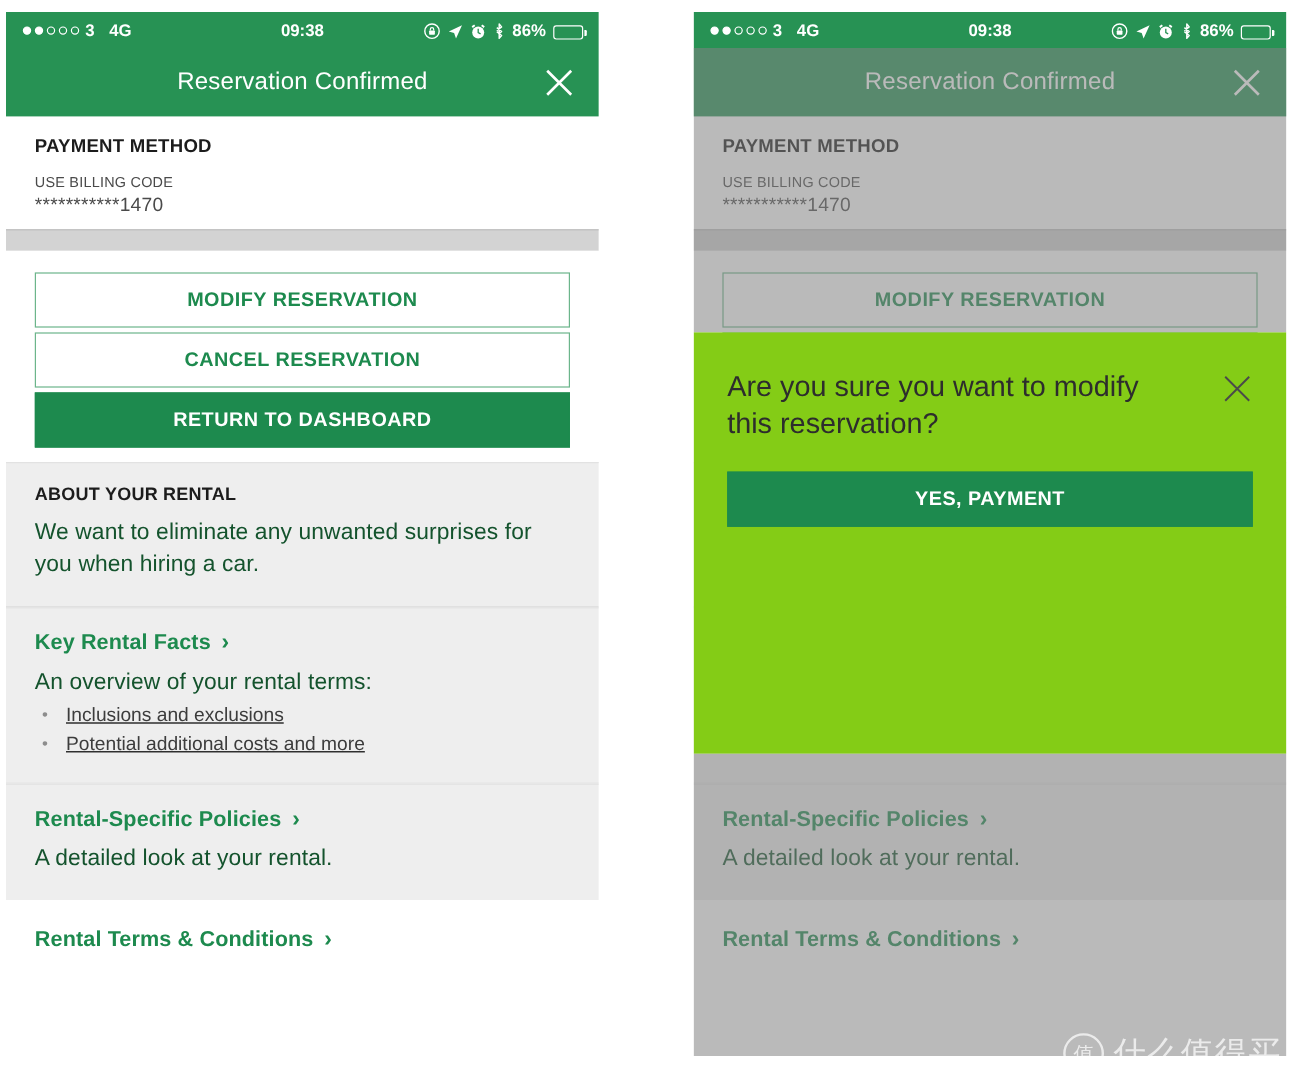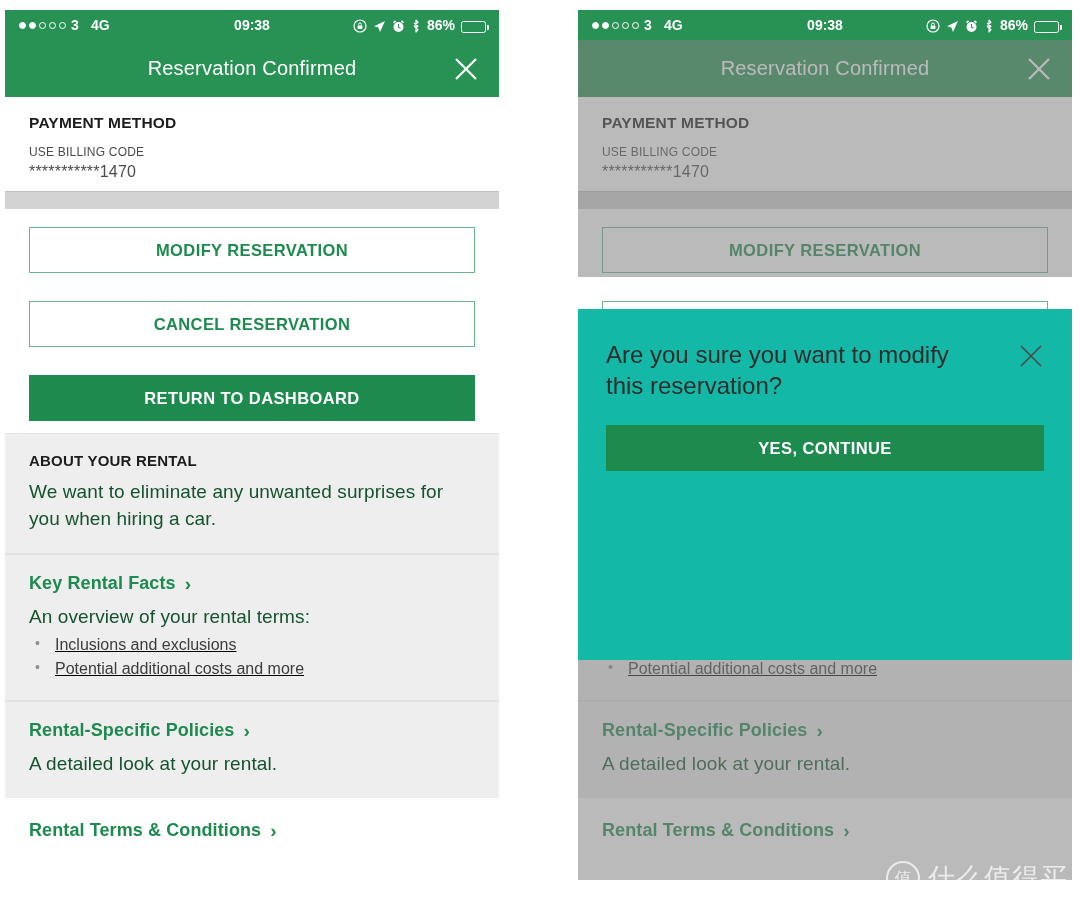--- a/index.html
+++ b/index.html
@@ -45,40 +45,40 @@
   .pm-line{font-size:12px;color:#4a4a4a;margin-top:13px;letter-spacing:.2px;}
   .pm-line2{font-size:16px;color:#4a4a4a;margin-top:4px;letter-spacing:.2px;}
 
   .divider-band{height:17px;background:#d3d3d3;border-top:1px solid #bfbfbf;}
 
   .btn-area{padding:18px 24px 12px 24px;background:#ffffff;}
   .btn{height:46px;display:flex;align-items:center;justify-content:center;
        font-size:16.5px;font-weight:bold;letter-spacing:.4px;box-sizing:border-box;cursor:pointer;}
   .btn-outline{border:1px solid #6cb58b;background:#ffffff;color:#1d8a4e;}
   .btn-solid{background:#1d8a4e;color:#ffffff;border:1px solid #1d8a4e;}
-  .btn + .btn{margin-top:28px;}
+  .btn + .btn{margin-top:4px;}
 
   .panel{background:#eeeeee;padding:18px 24px 20px 24px;border-top:1px solid #e2e2e2;}
   .panel-title{font-size:15px;font-weight:bold;color:#1c1c1c;letter-spacing:.2px;}
   .panel-text{font-size:19px;color:#14532d;line-height:1.42;margin-top:10px;letter-spacing:.1px;}
   .link-head{font-size:18px;font-weight:bold;color:#1d8a4e;display:flex;align-items:center;
              gap:9px;cursor:pointer;letter-spacing:.1px;}
   .chev{font-size:19px;font-weight:bold;line-height:1;}
   .bullets{margin:2px 0 0 0;padding:0;list-style:none;text-decoration:underline;}
   .bullets li{font-size:16px;color:#3c3c3c;line-height:1.48;position:relative;padding-left:26px;}
   .bullets li:before{content:"\2022";position:absolute;left:6px;color:#8d8d8d;font-size:14px;}
   .panel-gap{height:1px;background:#e0e0e0;}
   .terms{background:#ffffff;padding:22px 24px 24px 24px;}
 
   
   .dim{position:absolute;left:0;right:0;background:rgba(130,130,130,0.55);z-index:5;pointer-events:none;}
 
   
-  .modal{position:absolute;left:0;right:0;background:#14b8a6;z-index:10;
-         padding:30px 28px 26px 28px;box-sizing:border-box;margin-top:32px;}
+  .modal{position:absolute;left:0;right:0;background:#84cc16;z-index:10;
+         padding:30px 28px 26px 28px;box-sizing:border-box;}
   .modal-head{display:flex;align-items:flex-start;justify-content:space-between;gap:14px;}
   .modal-title{font-size:24px;color:#2d2d2d;font-weight:400;line-height:1.3;max-width:370px;}
   .modal-close{width:26px;height:26px;flex:none;margin-top:4px;cursor:pointer;}
   .modal-body{font-size:16px;color:#3c3c3c;line-height:1.45;margin-top:17px;letter-spacing:.05px;}
   .modal-btns{margin-top:24px;}
   .modal-btns .btn + .btn{margin-top:12px;}
 
   
   .watermark{position:absolute;right:12px;bottom:14px;z-index:30;display:flex;align-items:center;gap:8px;
              opacity:.72;}
@@ -308,21 +308,21 @@
   <div class="modal" style="top:267px;height:351px;">
     <div class="modal-head">
       <div class="modal-title">Are you sure you want to modify this reservation?</div>
       <span class="modal-close">
         <svg width="26" height="26" viewBox="0 0 26 26">
             <path d="M3 3 23 23M23 3 3 23" stroke="#4a4a4a" stroke-width="1.6" fill="none"></path>
           </svg>
       </span>
     </div>
     <div class="modal-btns">
-      <div class="btn btn-solid">YES, CONTINUE</div>
+      <div class="btn btn-solid">YES, PAYMENT</div>
     </div>
   </div>
 </div>
 
 <div class="watermark">
   <span class="wm-logo">值</span>
   <span class="wm-text">什么值得买</span>
 </div>
 
 </body></html>

